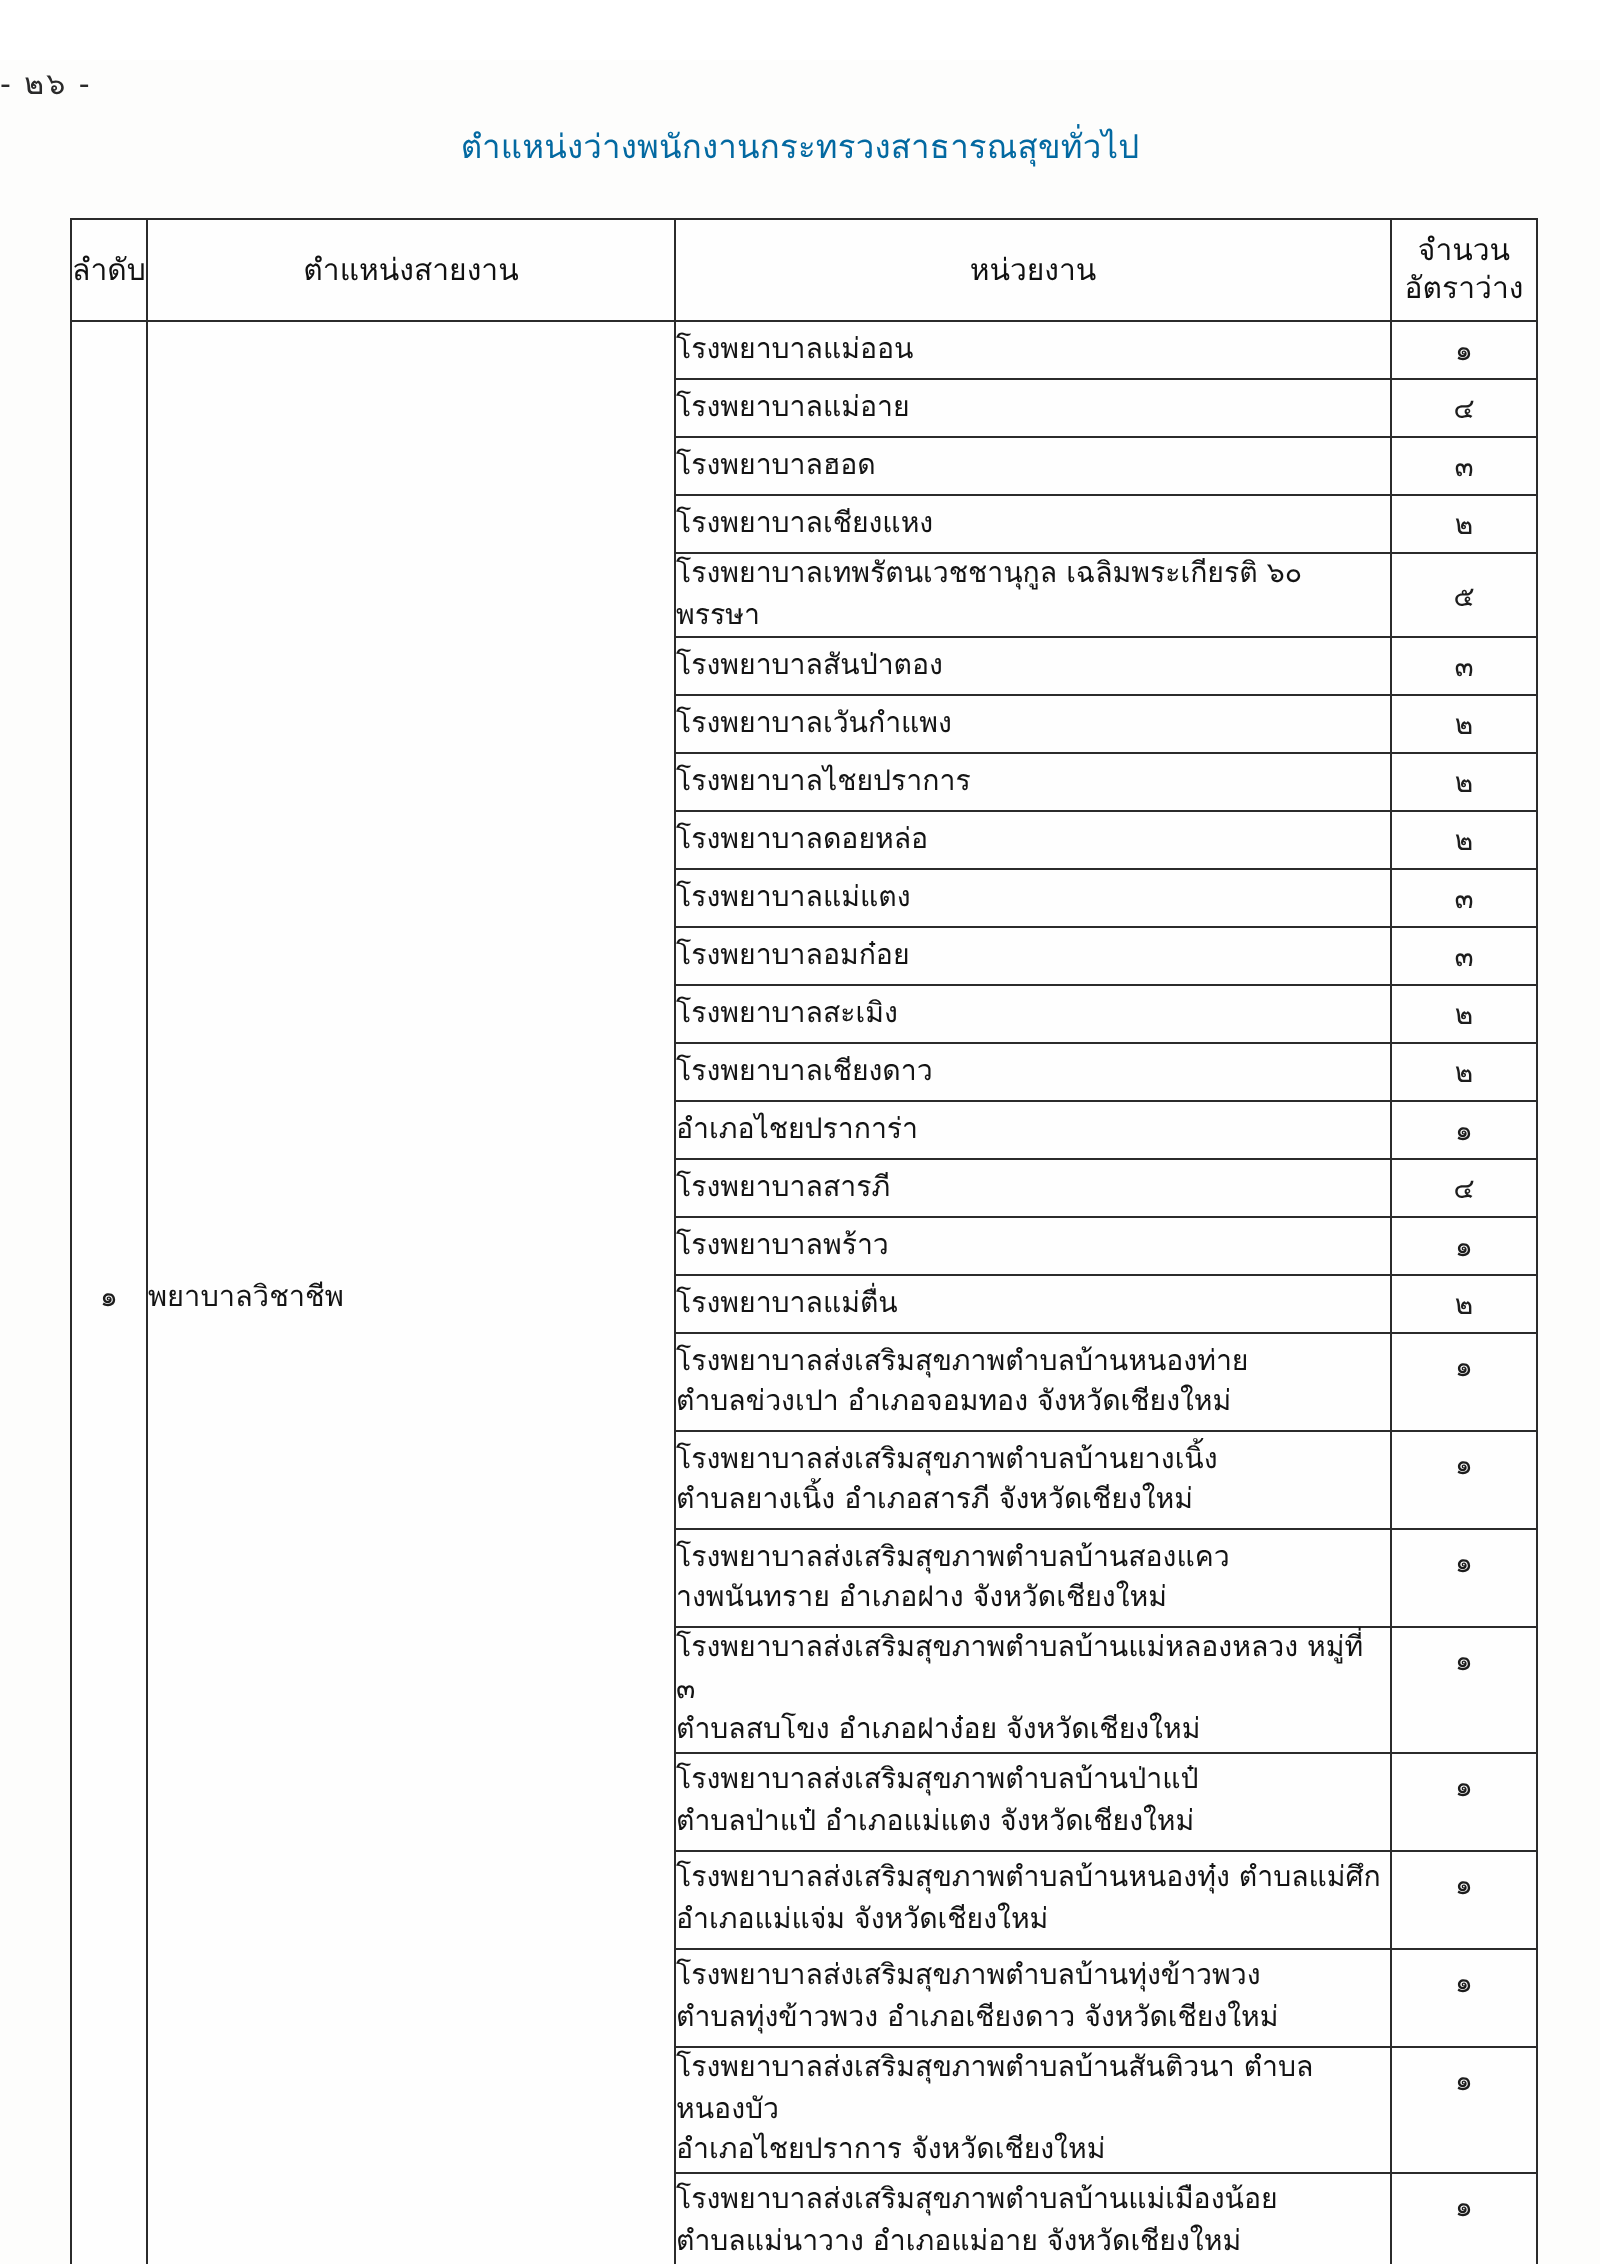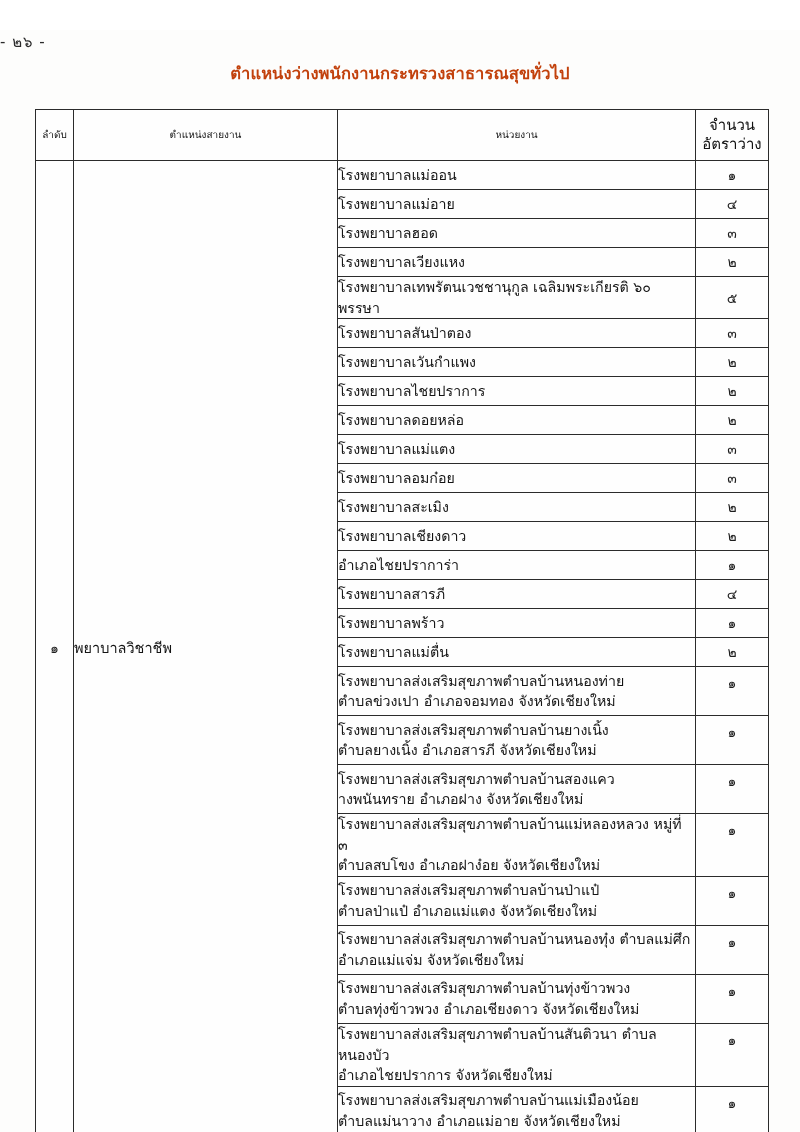--- a/index.html
+++ b/index.html
@@ -24,23 +24,23 @@
   }
   .page-number {
     font-size: 15px;
     margin-top: 30px;
     letter-spacing: 1px;
     color: #2a2a2a;
   }
   .doc-title {
     text-align: center;
     font-size: 16.5px;
-    font-weight: bold;
+    font-weight: normal;
     margin-top: 6px;
-    color: #c2410c;
+    color: #0369a1;
     letter-spacing: 0.1px;
   }
   .table-wrap {
     position: absolute;
     left: 35px;
     top: 79px;
     width: 733px;
   }
   table.vacancy {
     border-collapse: collapse;
@@ -55,21 +55,21 @@
     font-weight: normal;
   }
   
   col.c-seq   { width: 38px; }
   col.c-pos   { width: 264px; }
   col.c-unit  { width: 358px; }
   col.c-qty   { width: 73px; }
 
   thead th {
     height: 50px;
-    font-size: 10px;
+    font-size: 15px;
     text-align: center;
     line-height: 1.25;
     color: #111;
   }
   thead th.qty-h {
     font-size: 15px;
     padding: 0 2px;
   }
   td.seq-cell {
     text-align: center;
@@ -145,21 +145,21 @@
           </tr>
           <tr>
             <td class="unit-cell"><span>โรงพยาบาลแม่อาย</span></td>
             <td class="qty-cell">๔</td>
           </tr>
           <tr>
             <td class="unit-cell"><span>โรงพยาบาลฮอด</span></td>
             <td class="qty-cell">๓</td>
           </tr>
           <tr>
-            <td class="unit-cell"><span>โรงพยาบาลเวียงแหง</span></td>
+            <td class="unit-cell"><span>โรงพยาบาลเชียงแหง</span></td>
             <td class="qty-cell">๒</td>
           </tr>
           <tr>
             <td class="unit-cell"><span>โรงพยาบาลเทพรัตนเวชชานุกูล เฉลิมพระเกียรติ ๖๐ พรรษา</span></td>
             <td class="qty-cell">๕</td>
           </tr>
           <tr>
             <td class="unit-cell"><span>โรงพยาบาลสันป่าตอง</span></td>
             <td class="qty-cell">๓</td>
           </tr>

